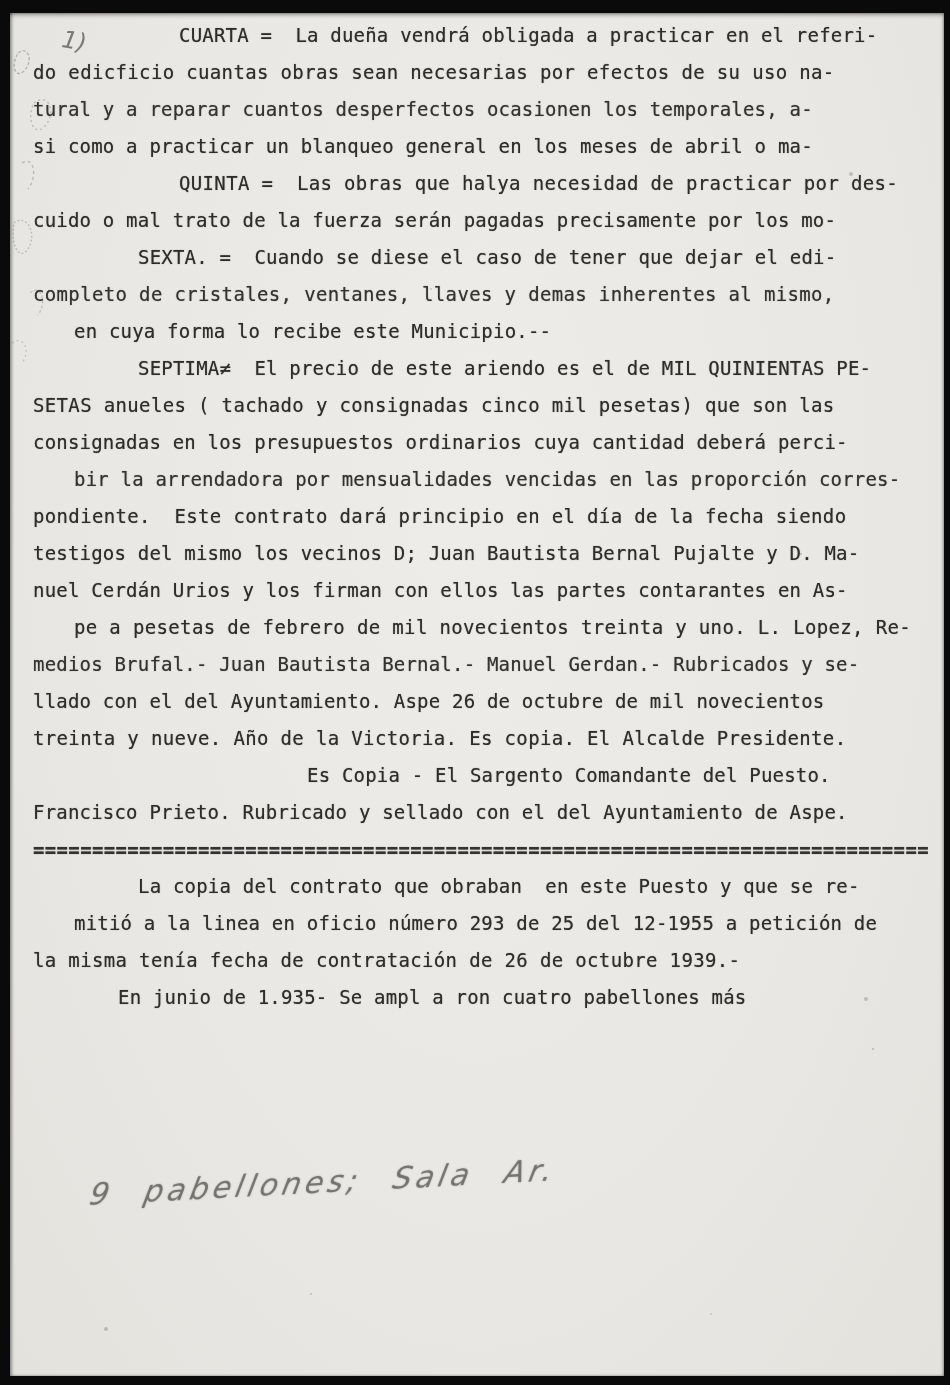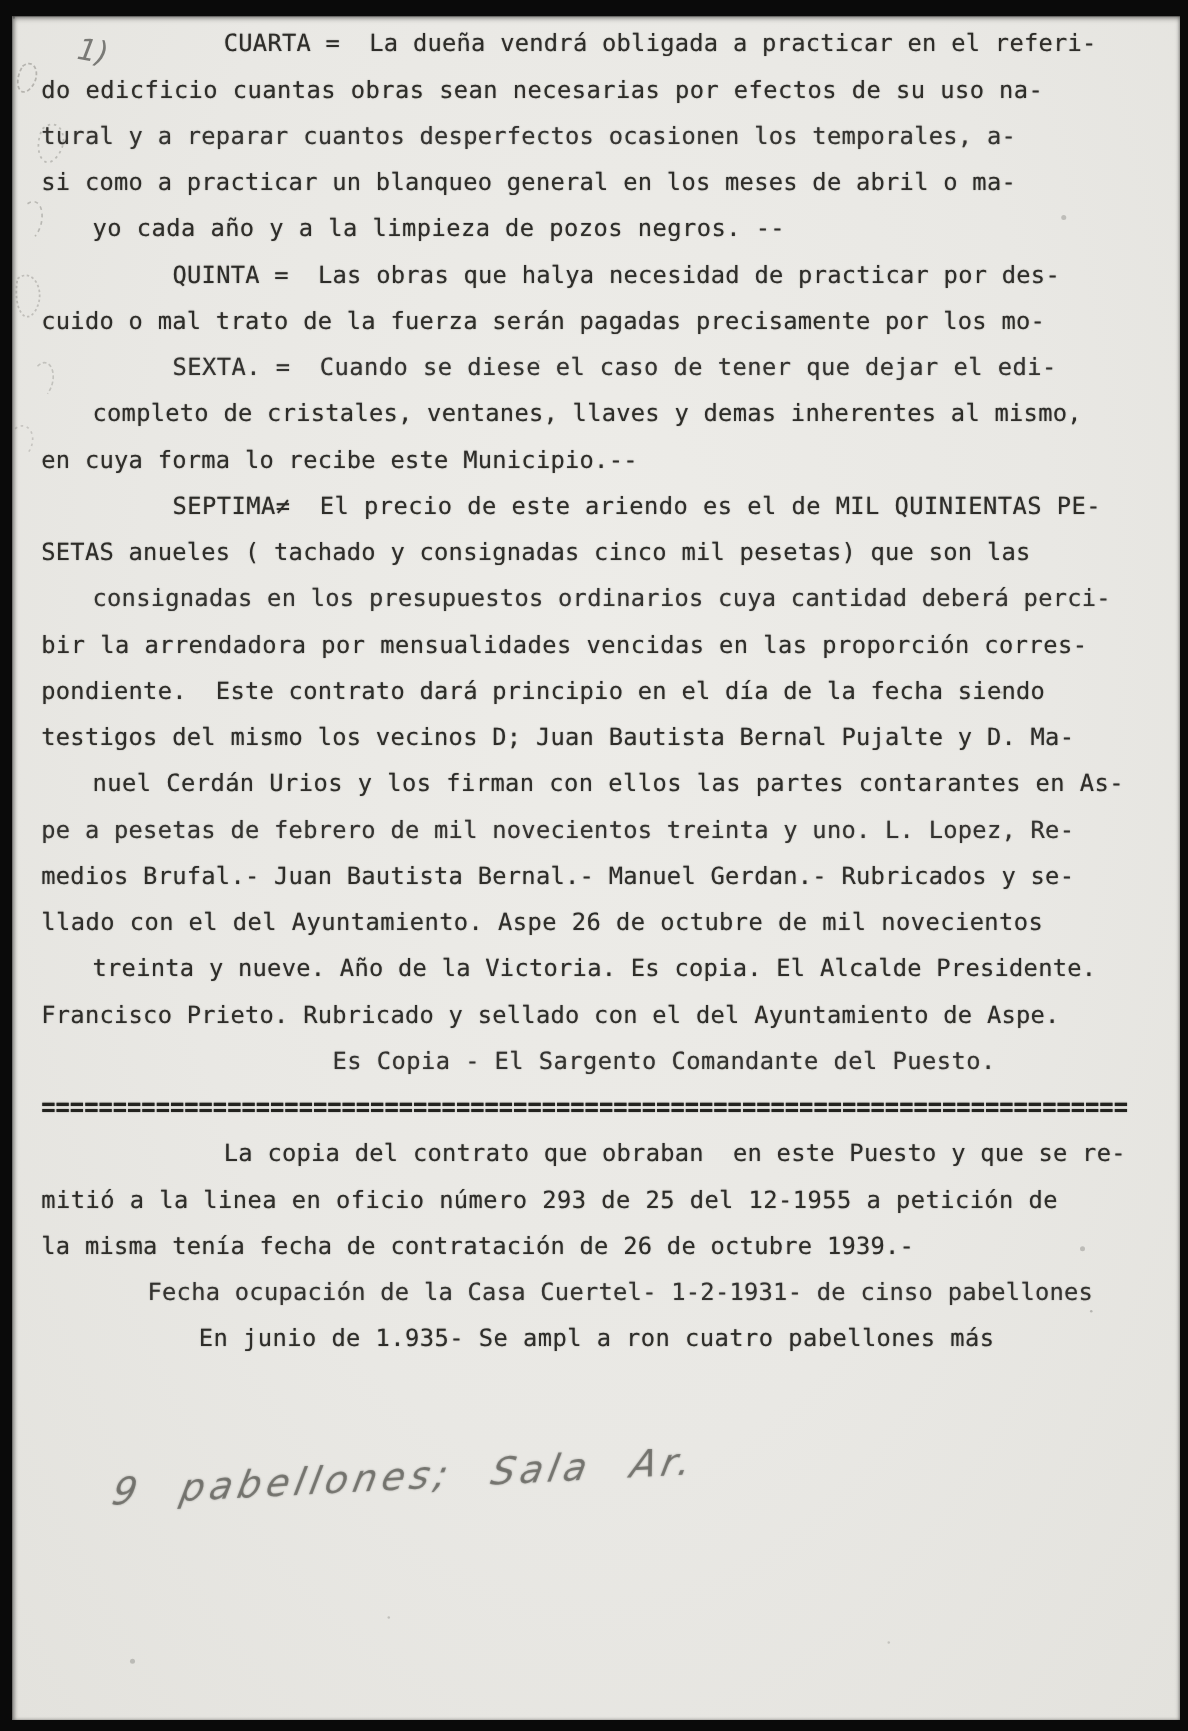--- a/index.html
+++ b/index.html
@@ -74,43 +74,41 @@
     <path d="M10,180 C22,170 34,190 24,206 C16,218 6,204 10,180" fill="none" stroke="rgba(80,78,72,0.26)" stroke-width="1.4" stroke-dasharray="2 2"></path>
     <path d="M26,250 C36,240 44,258 34,272" fill="none" stroke="rgba(80,78,72,0.24)" stroke-width="1.3" stroke-dasharray="3 2"></path>
     <path d="M8,300 C18,292 28,306 18,320" fill="none" stroke="rgba(80,78,72,0.22)" stroke-width="1.3" stroke-dasharray="2 3"></path>
   </svg>
 
   <div class="text-block">
       <div class="line p">CUARTA =  La dueña vendrá obligada a practicar en el referi-</div>
       <div class="line f">do edicficio cuantas obras sean necesarias por efectos de su uso na-</div>
       <div class="line f">tural y a reparar cuantos desperfectos ocasionen los temporales, a-</div>
       <div class="line f">si como a practicar un blanqueo general en los meses de abril o ma-</div>
-      <div class="line f">yo cada año y a la limpieza de pozos negros. --</div>
       <div class="line p">QUINTA =  Las obras que halya necesidad de practicar por des-</div>
       <div class="line f">cuido o mal trato de la fuerza serán pagadas precisamente por los mo-</div>
       <div class="line p">SEXTA. =  Cuando se diese el caso de tener que dejar el edi-</div>
       <div class="line f">completo de cristales, ventanes, llaves y demas inherentes al mismo,</div>
       <div class="line f">en cuya forma lo recibe este Municipio.--</div>
       <div class="line p">SEPTIMA≠  El precio de este ariendo es el de MIL QUINIENTAS PE-</div>
       <div class="line f">SETAS anueles ( tachado y consignadas cinco mil pesetas) que son las</div>
       <div class="line f">consignadas en los presupuestos ordinarios cuya cantidad deberá perci-</div>
       <div class="line f">bir la arrendadora por mensualidades vencidas en las proporción corres-</div>
       <div class="line f">pondiente.  Este contrato dará principio en el día de la fecha siendo</div>
       <div class="line f">testigos del mismo los vecinos D; Juan Bautista Bernal Pujalte y D. Ma-</div>
       <div class="line f">nuel Cerdán Urios y los firman con ellos las partes contarantes en As-</div>
       <div class="line f">pe a pesetas de febrero de mil novecientos treinta y uno. L. Lopez, Re-</div>
       <div class="line f">medios Brufal.- Juan Bautista Bernal.- Manuel Gerdan.- Rubricados y se-</div>
       <div class="line f">llado con el del Ayuntamiento. Aspe 26 de octubre de mil novecientos</div>
       <div class="line f">treinta y nueve. Año de la Victoria. Es copia. El Alcalde Presidente.</div>
+      <div class="line c">Es Copia - El Sargento Comandante del Puesto.</div>
       <div class="line f">Francisco Prieto. Rubricado y sellado con el del Ayuntamiento de Aspe.</div>
-      <div class="line c">Es Copia - El Sargento Comandante del Puesto.</div>
       <div class="line d">============================================================================</div>
       <div class="line p">La copia del contrato que obraban  en este Puesto y que se re-</div>
       <div class="line f">mitió a la linea en oficio número 293 de 25 del 12-1955 a petición de</div>
       <div class="line f">la misma tenía fecha de contratación de 26 de octubre 1939.-</div>
-      <div class="line s">Fecha ocupación de la Casa Cuertel- 1-2-1931- de cinso pabellones</div>
       <div class="line s">En junio de 1.935- Se ampl a ron cuatro pabellones más</div>
     </div>
 
   <div class="handwritten">9 pabellones; Sala Ar.</div>
 
   <div class="specks"></div>
 </div>
 
 </body></html>

